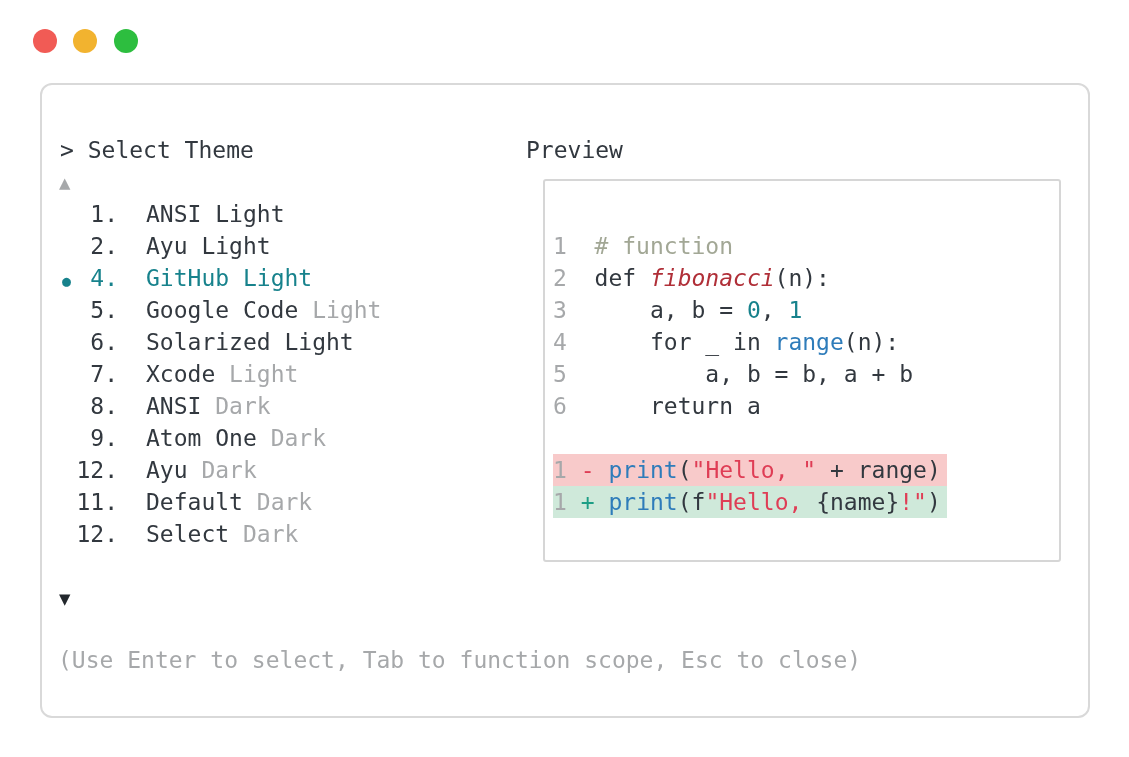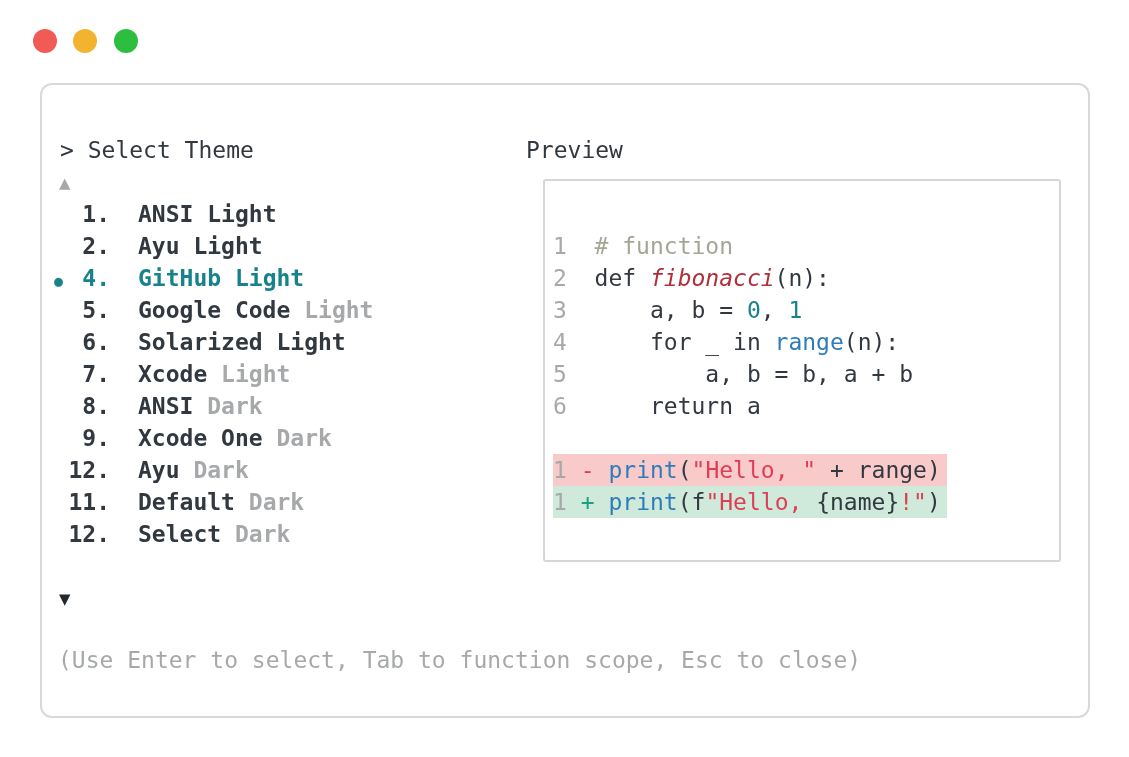--- a/index.html
+++ b/index.html
@@ -18,21 +18,21 @@
   .traffic.t0 { left:33px; } .traffic.t1 { left:73px; } .traffic.t2 { left:114px; }
 
   .panel {
     position:absolute; left:40px; top:83px; width:1050px; height:635px;
     background:#fff; border:2px solid var(--panel-border); border-radius:12px;
   }
   .prompt { position:absolute; left:18px; top:49px; height:32px; line-height:32px; white-space:pre; }
   .up-arrow { position:absolute; left:17px; top:81px; height:32px; line-height:32px; color:var(--muted); font-size:19px; }
   .down-arrow { position:absolute; left:17px; top:497px; height:32px; line-height:32px; color:#23282d; font-size:19px; }
 
-  .theme-list { position:absolute; left:12px; top:113px;font-weight:bold; }
+  .theme-list { position:absolute; left:20px; top:113px; }
   .theme-row { height:32px; line-height:32px; white-space:pre; cursor:default; }
   .theme-row .marker { display:inline-block; width:14px; color:var(--teal); font-size:15px; }
   .theme-row .num { display:inline-block; width:42px; text-align:right; margin-right:28px; }
   .theme-row.selected { color:var(--teal); }
   .theme-row .variant.muted { color:var(--muted); }
 
   .footer { position:absolute; left:16px; top:559px; height:32px; line-height:32px; color:var(--muted); white-space:pre; }
 
   .preview-title { position:absolute; left:484px; top:49px; height:32px; line-height:32px; }
   .preview-box {
@@ -65,21 +65,21 @@
   <div class="prompt">&gt; Select Theme</div>
   <div class="up-arrow">▲</div>
   <div class="theme-list">
       <div class="theme-row"><span class="marker"></span><span class="num">1.</span><span class="name">ANSI</span> <span class="variant">Light</span></div>
       <div class="theme-row"><span class="marker"></span><span class="num">2.</span><span class="name">Ayu</span> <span class="variant">Light</span></div>
       <div class="theme-row selected"><span class="marker">●</span><span class="num">4.</span><span class="name">GitHub</span> <span class="variant">Light</span></div>
       <div class="theme-row"><span class="marker"></span><span class="num">5.</span><span class="name">Google Code</span> <span class="variant muted">Light</span></div>
       <div class="theme-row"><span class="marker"></span><span class="num">6.</span><span class="name">Solarized</span> <span class="variant">Light</span></div>
       <div class="theme-row"><span class="marker"></span><span class="num">7.</span><span class="name">Xcode</span> <span class="variant muted">Light</span></div>
       <div class="theme-row"><span class="marker"></span><span class="num">8.</span><span class="name">ANSI</span> <span class="variant muted">Dark</span></div>
-      <div class="theme-row"><span class="marker"></span><span class="num">9.</span><span class="name">Xcode One</span> <span class="variant muted">Dark</span></div>
+      <div class="theme-row"><span class="marker"></span><span class="num">9.</span><span class="name">Atom One</span> <span class="variant muted">Dark</span></div>
       <div class="theme-row"><span class="marker"></span><span class="num">12.</span><span class="name">Ayu</span> <span class="variant muted">Dark</span></div>
       <div class="theme-row"><span class="marker"></span><span class="num">11.</span><span class="name">Default</span> <span class="variant muted">Dark</span></div>
       <div class="theme-row"><span class="marker"></span><span class="num">12.</span><span class="name">Select</span> <span class="variant muted">Dark</span></div>
     </div>
   <div class="down-arrow">▼</div>
   <div class="footer">(Use Enter to select, Tab to function scope, Esc to close)</div>
 
   <div class="preview-title">Preview</div>
   <div class="preview-box">
       <div class="code-line"><span class="ln">1</span>  <span class="tok-comment"># function</span></div>

